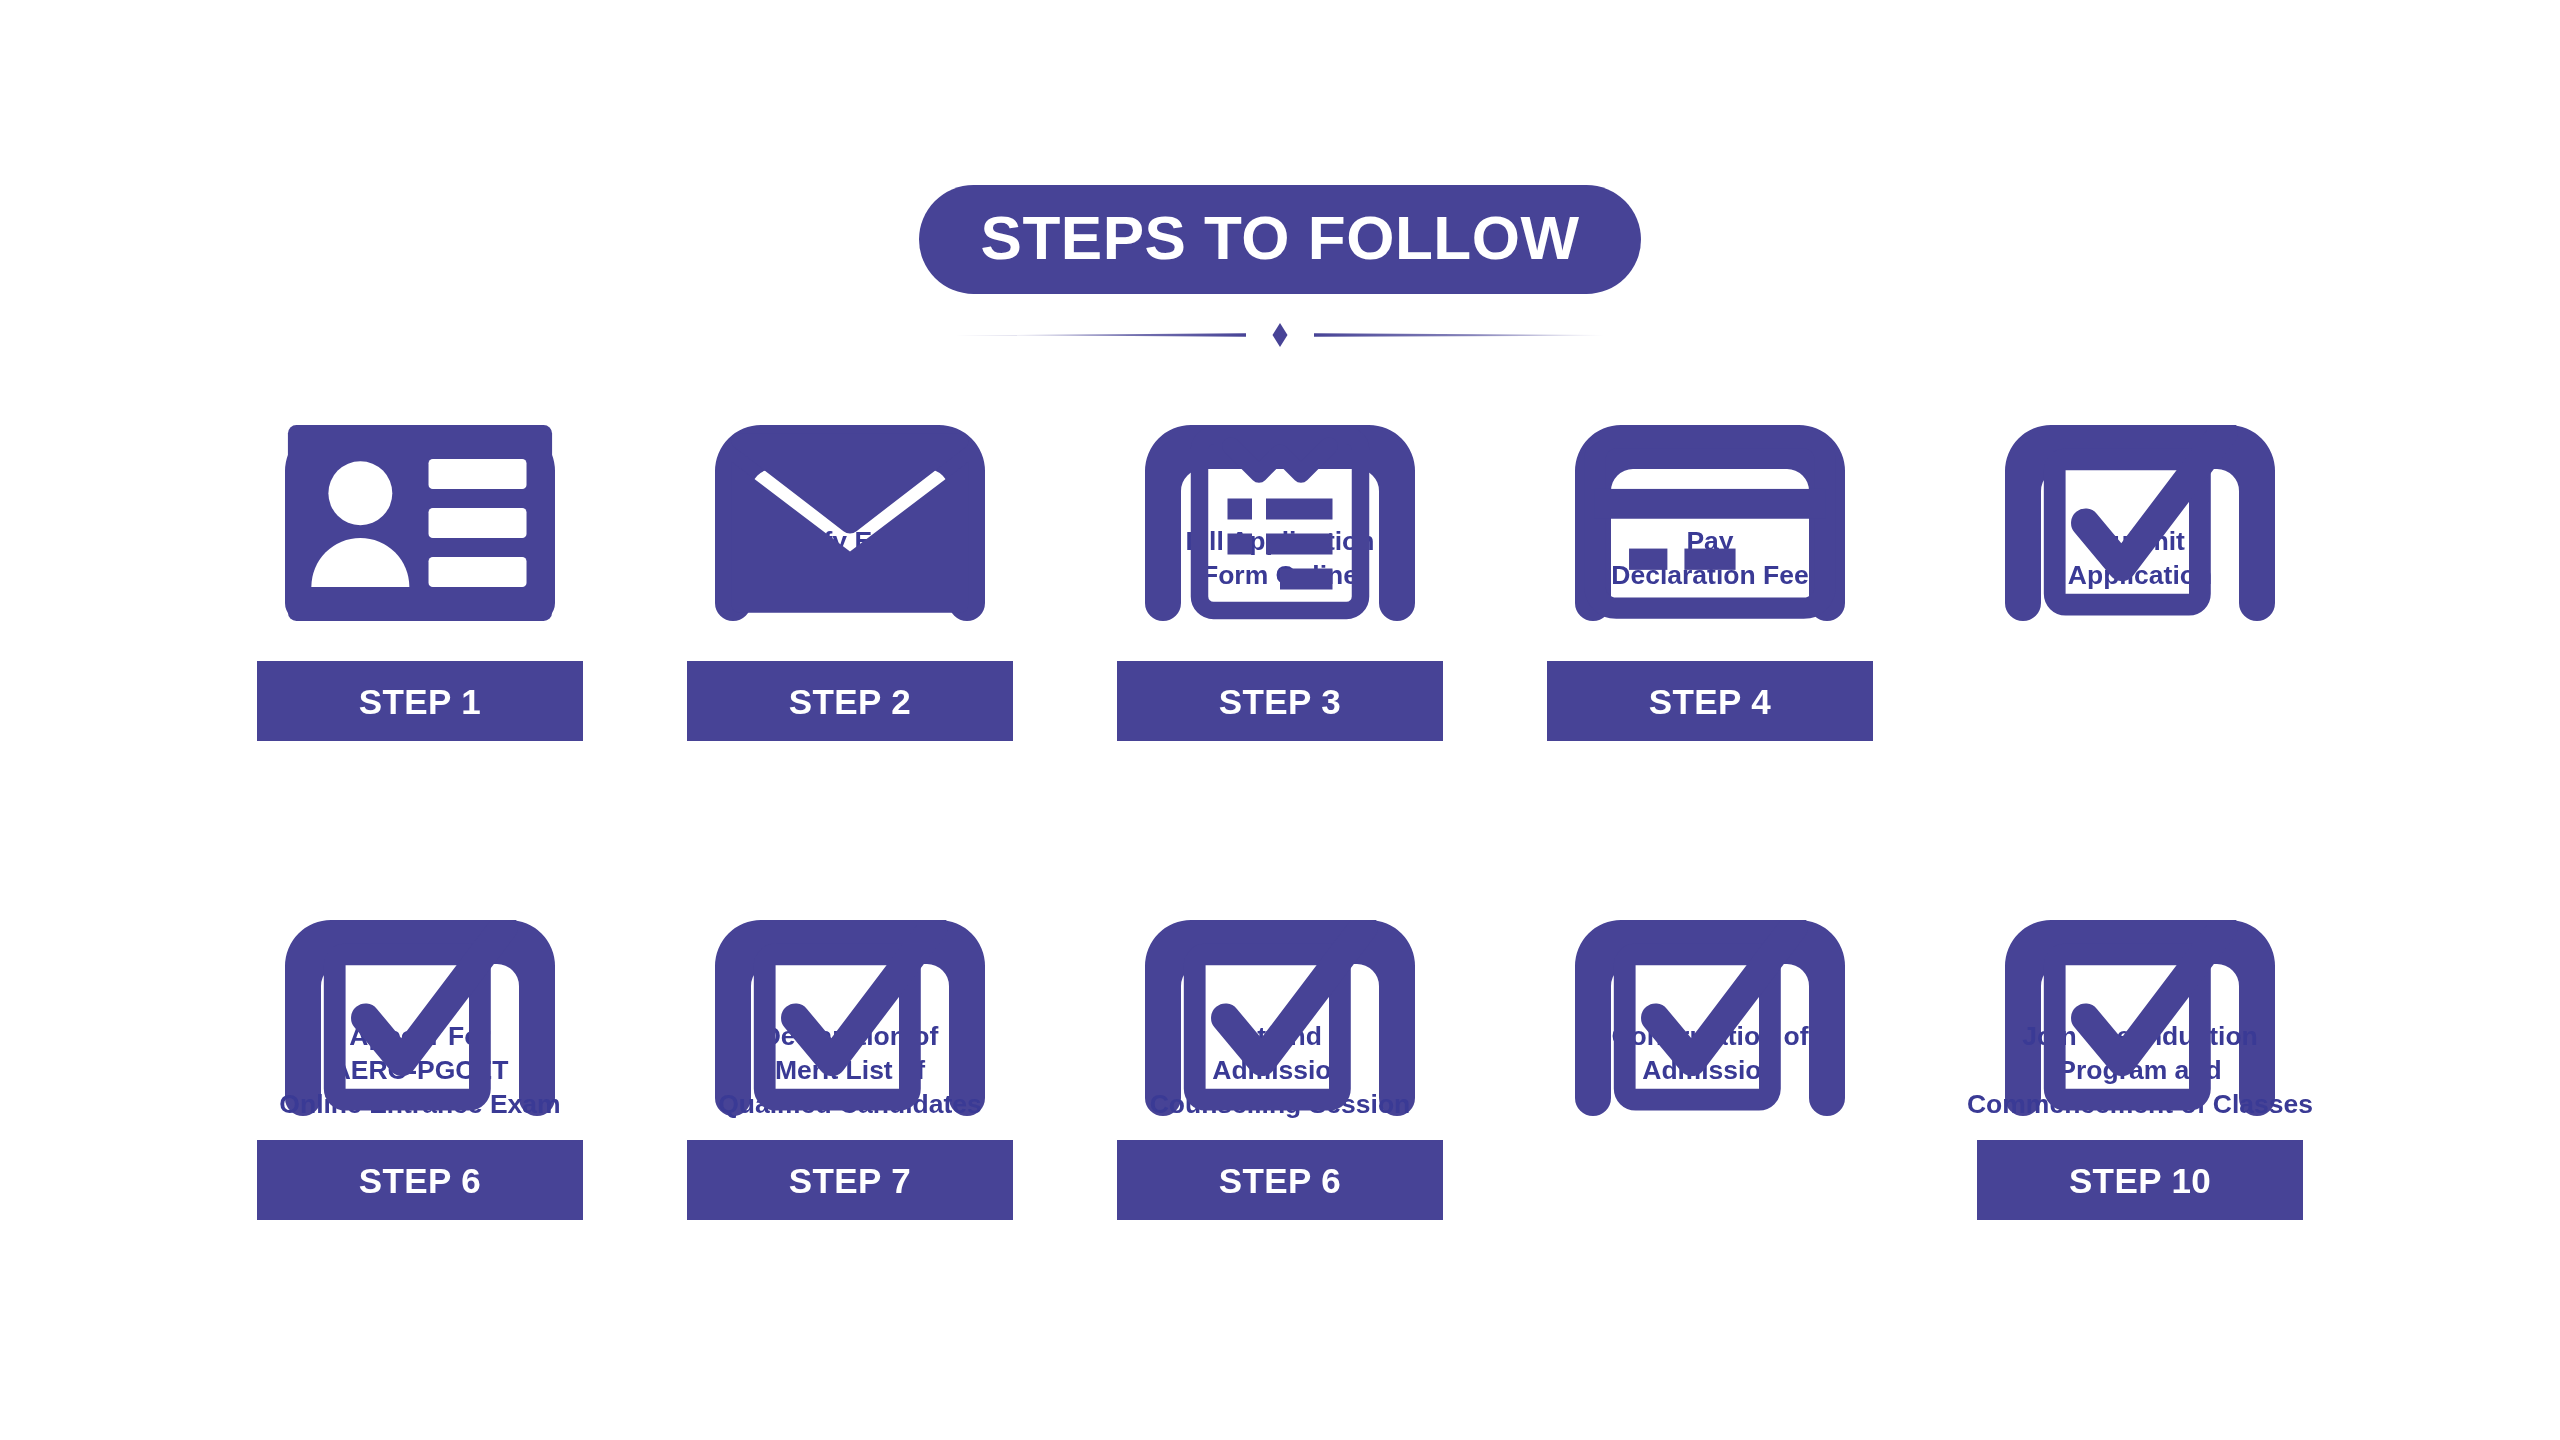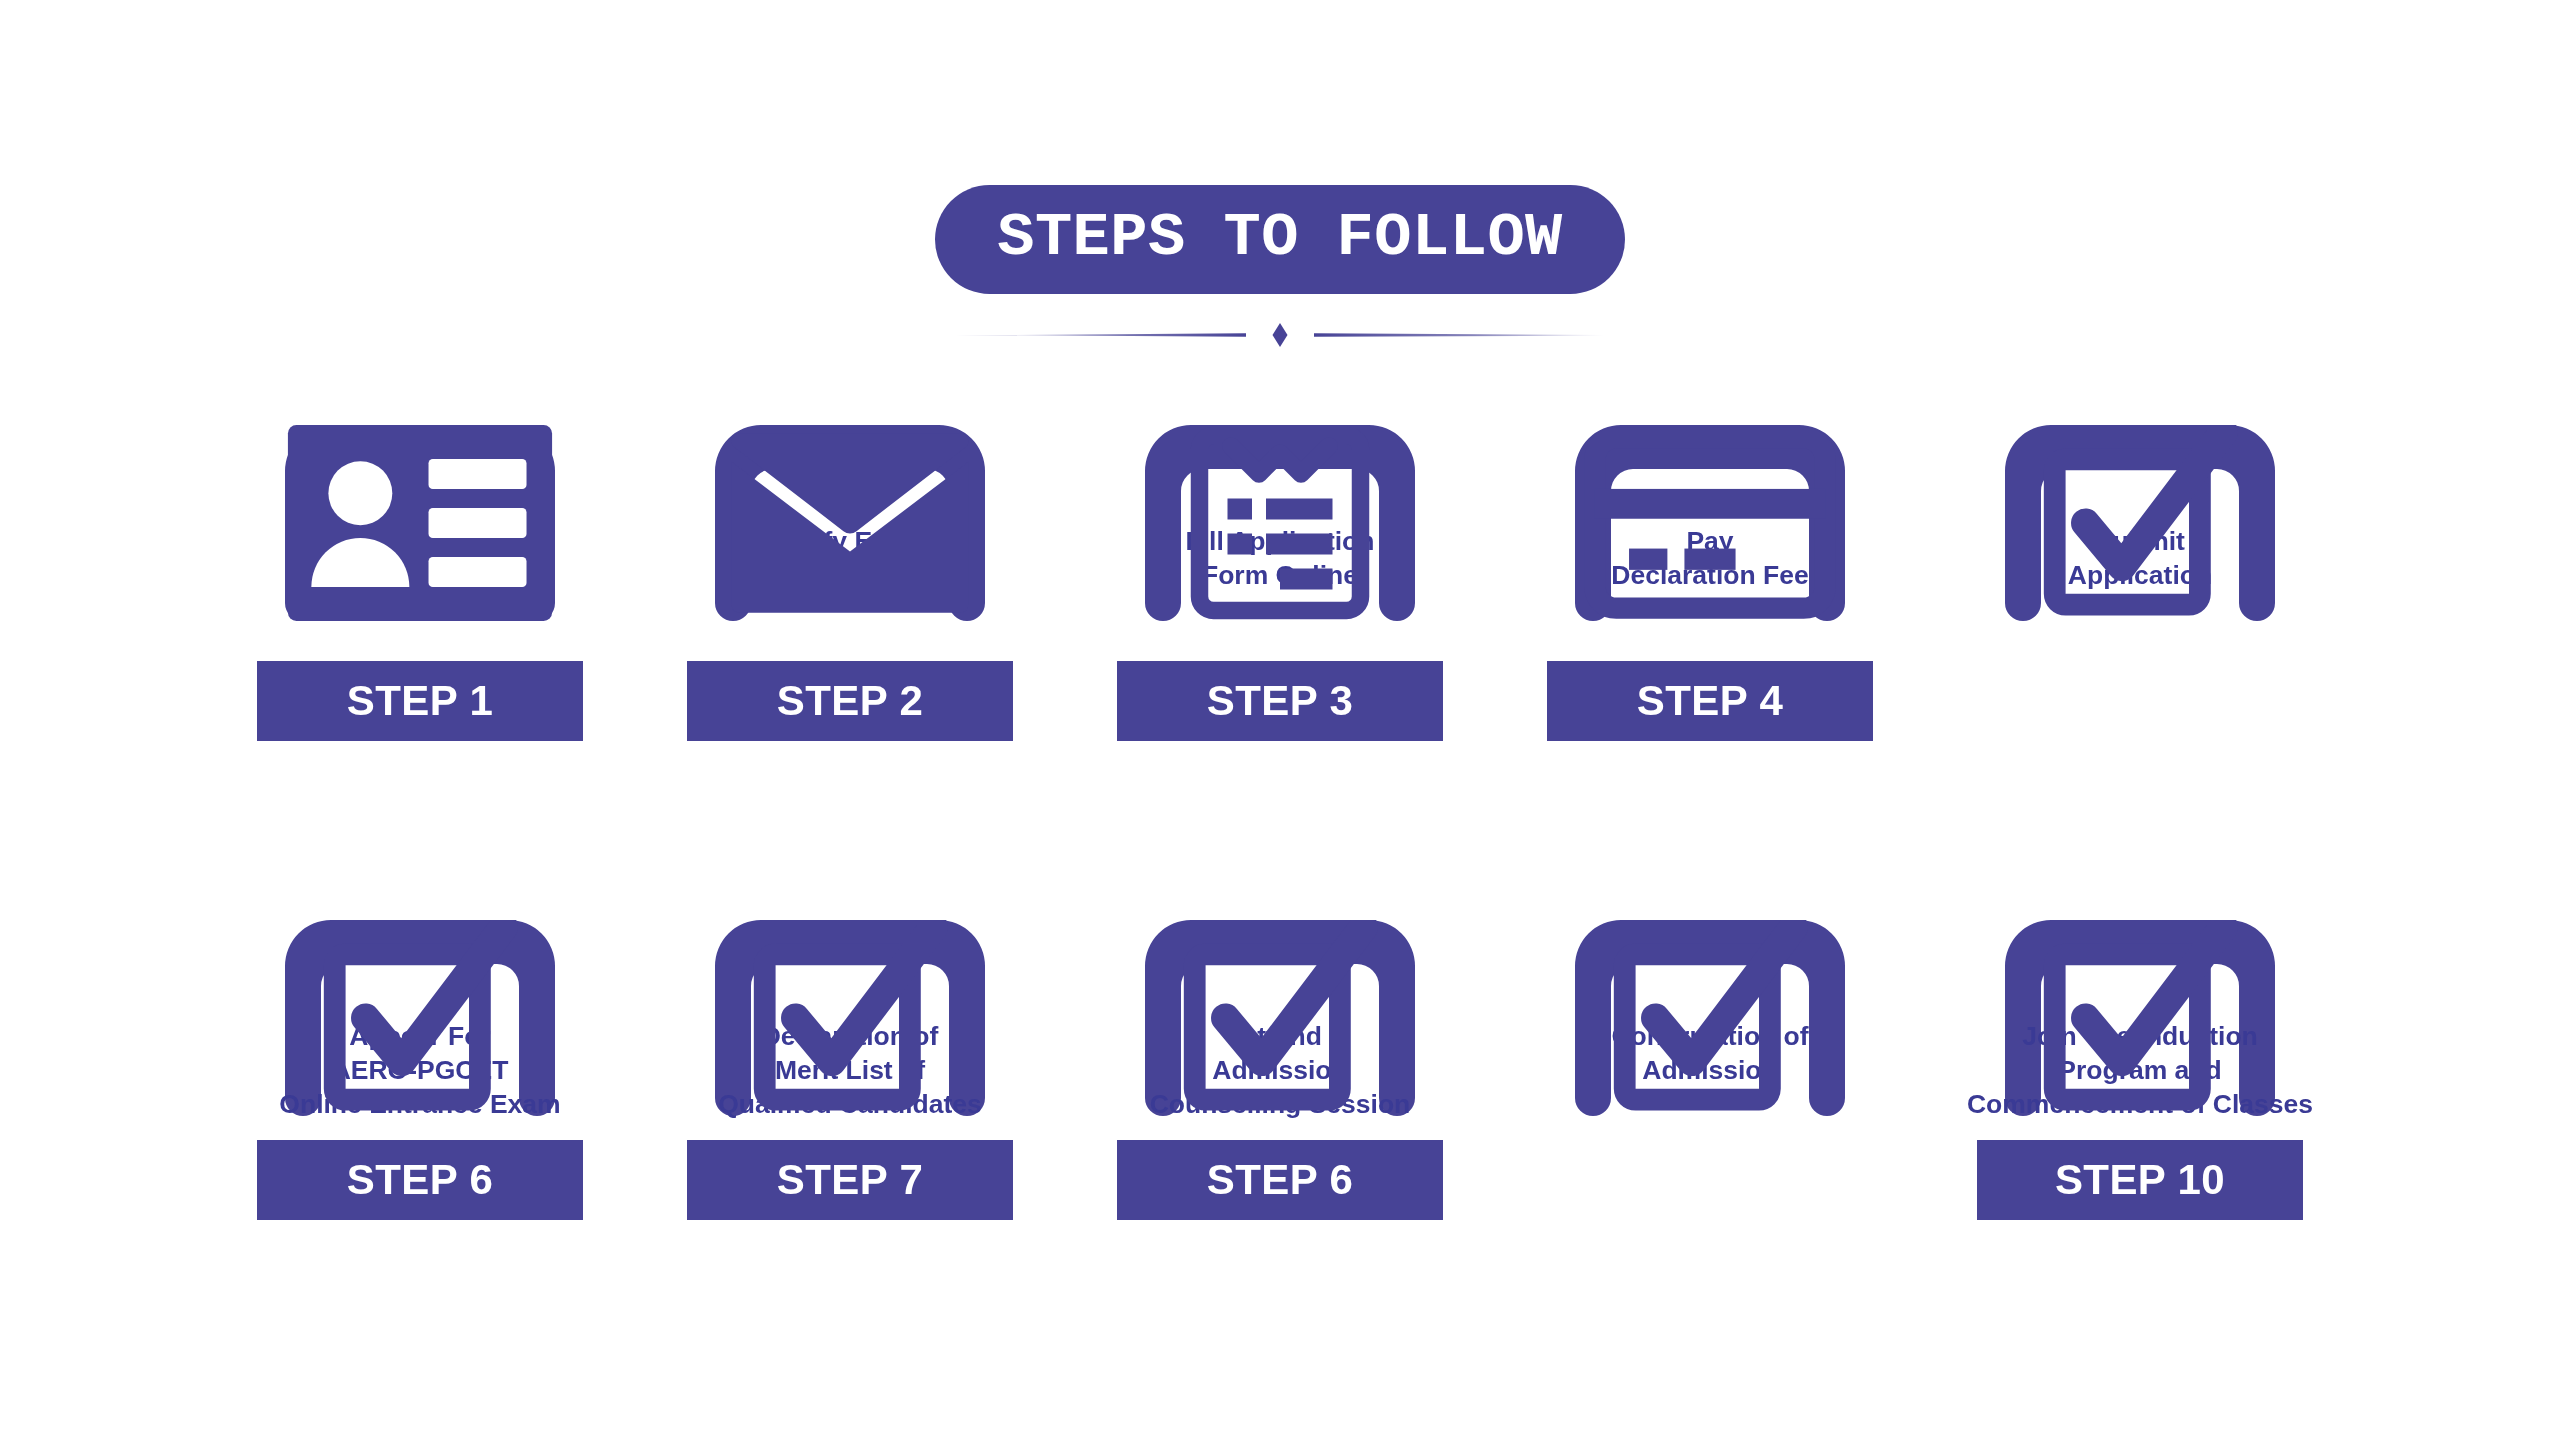--- a/index.html
+++ b/index.html
@@ -15,21 +15,20 @@
   #title-block{
     position:absolute; left:0; top:185px; width:2560px;
     display:flex; flex-direction:column; align-items:center;
   }
   #title-pill{
     background:#474396;
     border-radius:60px;
     padding:20px 62px 24px 62px;
     min-width:580px;
     box-sizing:border-box;
-    font-family:Liberation Mono, monospace;
   }
   #title-text{
     color:#ffffff;
     font-size:62px;
     font-weight:bold;
     letter-spacing:0.5px;
     line-height:1.05;
     white-space:nowrap;
   }
 
@@ -103,21 +102,21 @@
     width:326px;
     height:80px;
     background:#474396;
     display:flex;
     align-items:center;
     justify-content:center;
     box-sizing:border-box;
   }
   .step-bar-text{
     color:#ffffff;
-    font-size:42px;
+    font-size:35px;
     font-weight:bold;
     letter-spacing:0.4px;
     line-height:1;
   }
 
   
   .spacer{width:1px;}
   #row-1 .spacer{height:40px;}
   #row-2 .spacer{height:24px;}
   #row-1 .arch-wrap{height:196px;}

